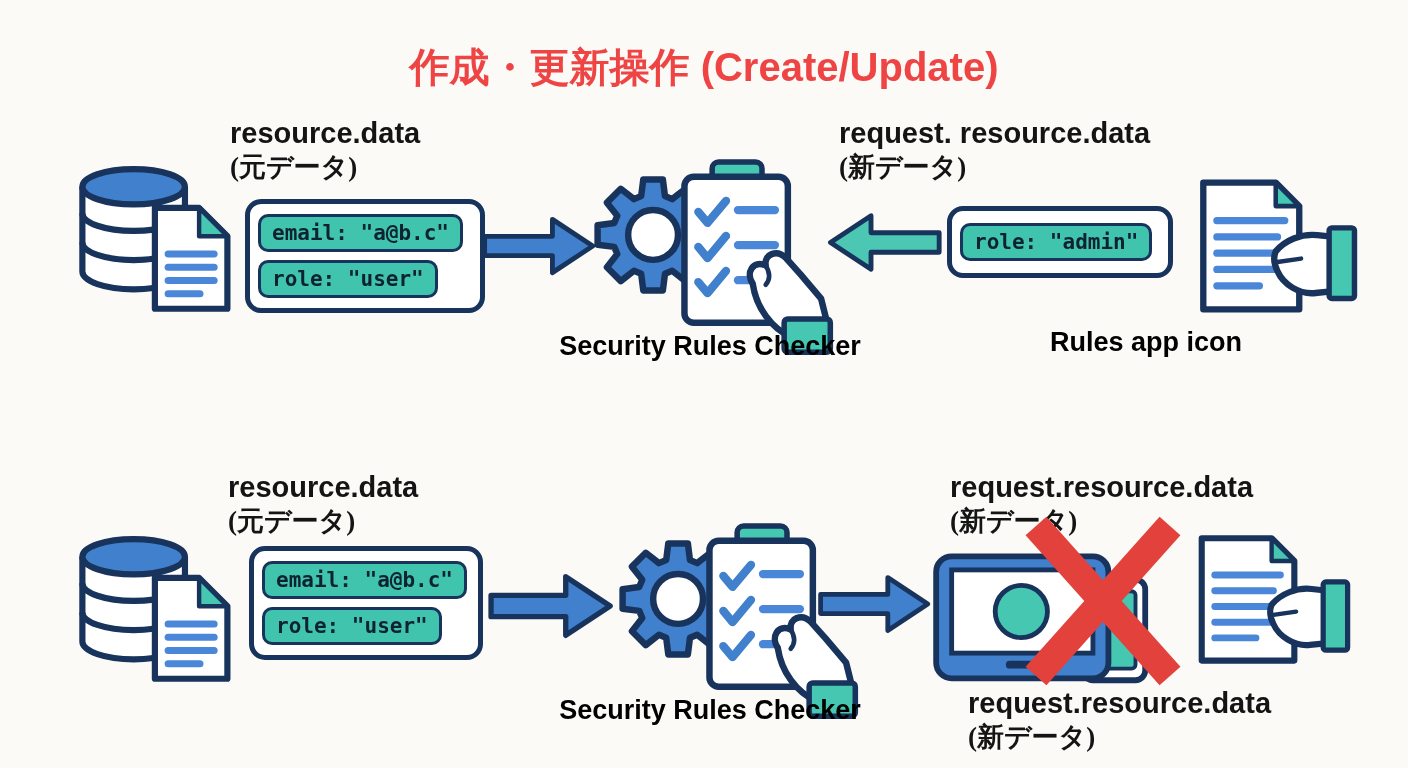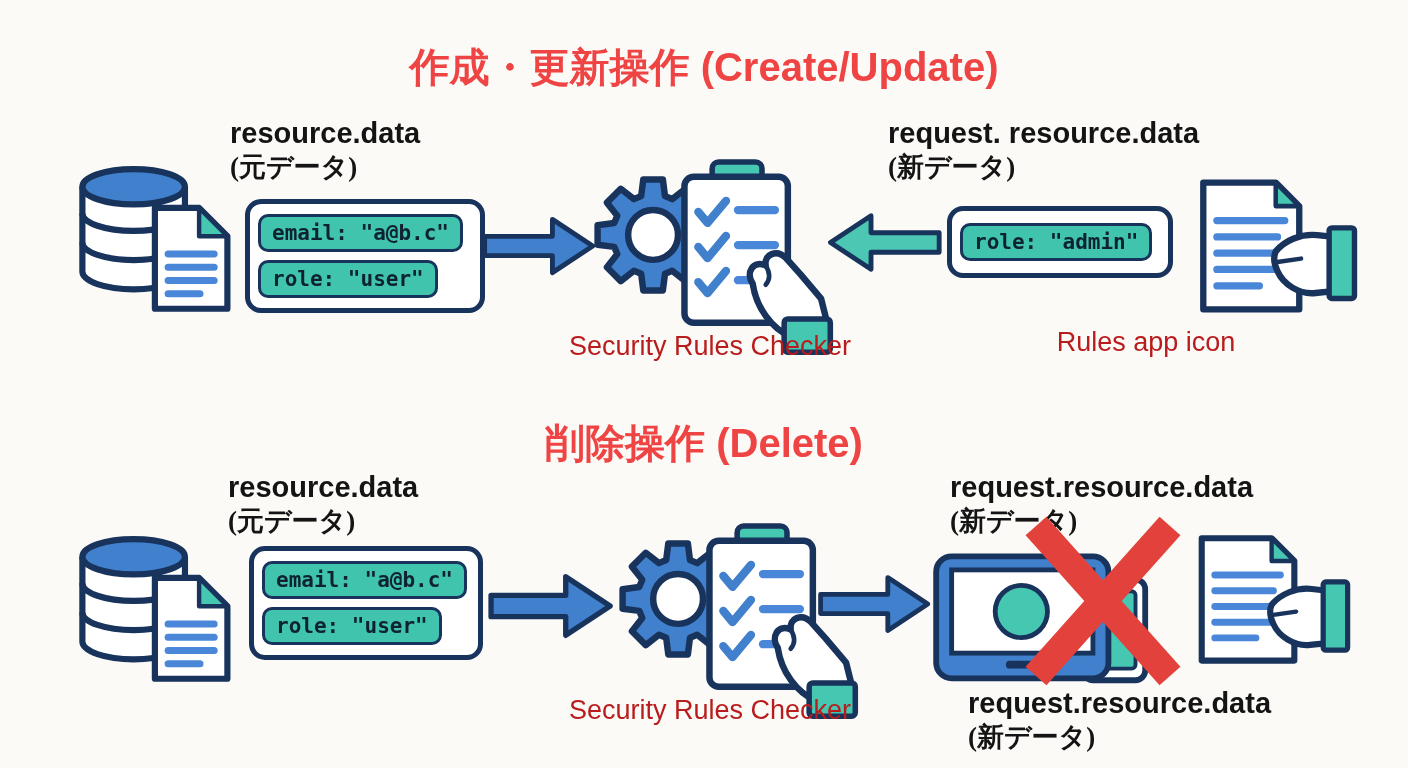--- a/index.html
+++ b/index.html
@@ -15,21 +15,21 @@
     font-size: 40px; font-weight: bold; color: #ef4444;
   }
   .label {
     position: absolute; text-align: left; color: #141414;
     font-weight: bold; line-height: 1.22;
   }
   .label .l1 { font-size: 29px; }
   .label .l2 { font-size: 27px; font-family: Liberation Serif, serif; }
   .caption {
     position: absolute; text-align: center; font-size: 27px;
-    font-weight: normal; color: #b91c1c;
+    font-weight: bold; color: #000000;
   }
   .chipbox {
     position: absolute; background: #ffffff; border: 5px solid #18335c;
     border-radius: 16px; padding: 8px; display: flex; flex-direction: column;
     gap: 8px; justify-content: center; align-items: flex-start;
   }
   .chip {
     display: block; width: fit-content; max-width: 100%;
     background: #41c4ae; border: 3px solid #18335c; border-radius: 10px;
     padding: 4px 11px; font-family: "DejaVu Sans Mono", monospace;
@@ -113,21 +113,21 @@
     </defs>
   </svg>
 
   <div class="title" style="top:40px">作成・更新操作 (Create/Update)</div>
 
   <div class="label" style="left:230px; top:116px; width:264px">
     <div class="l1">resource.data</div>
     <div class="l2">(元データ)</div>
   </div>
 
-  <div class="label" style="left:888px; top:116px; width:352px">
+  <div class="label" style="left:839px; top:116px; width:352px">
     <div class="l1">request. resource.data</div>
     <div class="l2">(新データ)</div>
   </div>
 
   <svg class="icon" style="left:70px; top:154px; width:168px; height:168px">
       <use href="#sym-db"></use>
     </svg>
 
   <div class="chipbox" style="left:245px; top:199px; width:240px; height:114px">
     <span class="chip">email: "a@b.c"</span>
@@ -151,21 +151,20 @@
   <div class="chipbox" style="left:947px; top:206px; width:226px; height:72px">
     <span class="chip">role: "admin"</span>
   </div>
 
   <svg class="icon" style="left:1187px; top:175px; width:172px; height:141px">
       <use href="#sym-clientdoc"></use>
     </svg>
 
   <div class="caption" style="left:1000px; top:327px; width:292px">Rules app icon</div>
 
-  <div class="title" style="top:416px">削除操作 (Delete)</div>
 
   <div class="label" style="left:228px; top:470px; width:264px">
     <div class="l1">resource.data</div>
     <div class="l2">(元データ)</div>
   </div>
 
   <div class="label" style="left:950px; top:470px; width:302px">
     <div class="l1">request.resource.data</div>
     <div class="l2">(新データ)</div>
   </div>

